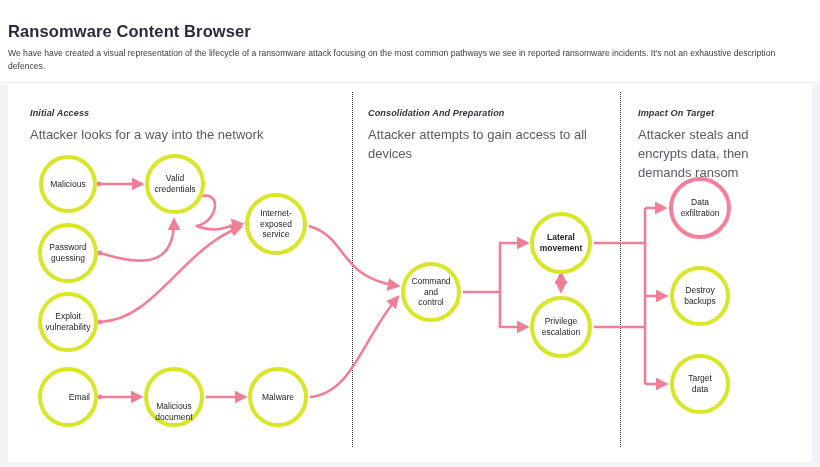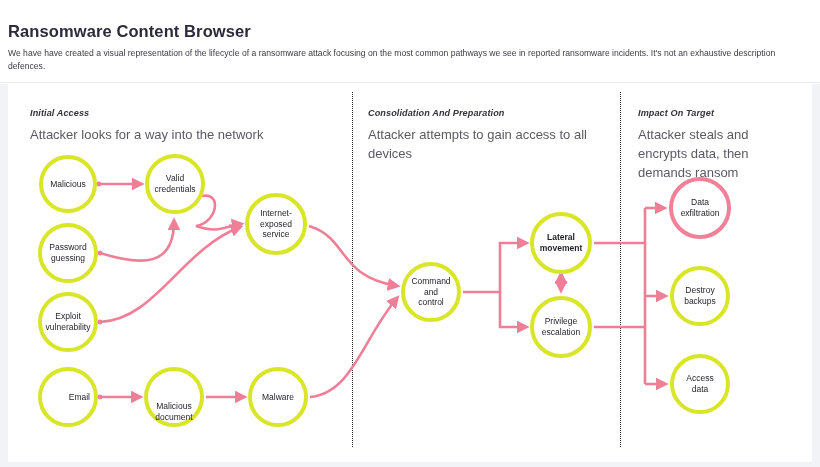--- a/index.html
+++ b/index.html
@@ -248,18 +248,18 @@
         </div>
         <div class="node style-pink" style="left: 661px; top: 93px; width: 62px; height: 62px;">
           <span class="node-label">Data
 exfiltration</span>
         </div>
         <div class="node style-lime" style="left: 662px; top: 182px; width: 60px; height: 60px;">
           <span class="node-label">Destroy
 backups</span>
         </div>
         <div class="node style-lime" style="left: 662px; top: 270px; width: 60px; height: 60px;">
-          <span class="node-label">Access
+          <span class="node-label">Target
 data</span>
         </div>
       </div>
   </div>
 </div>
 
 </body></html>

